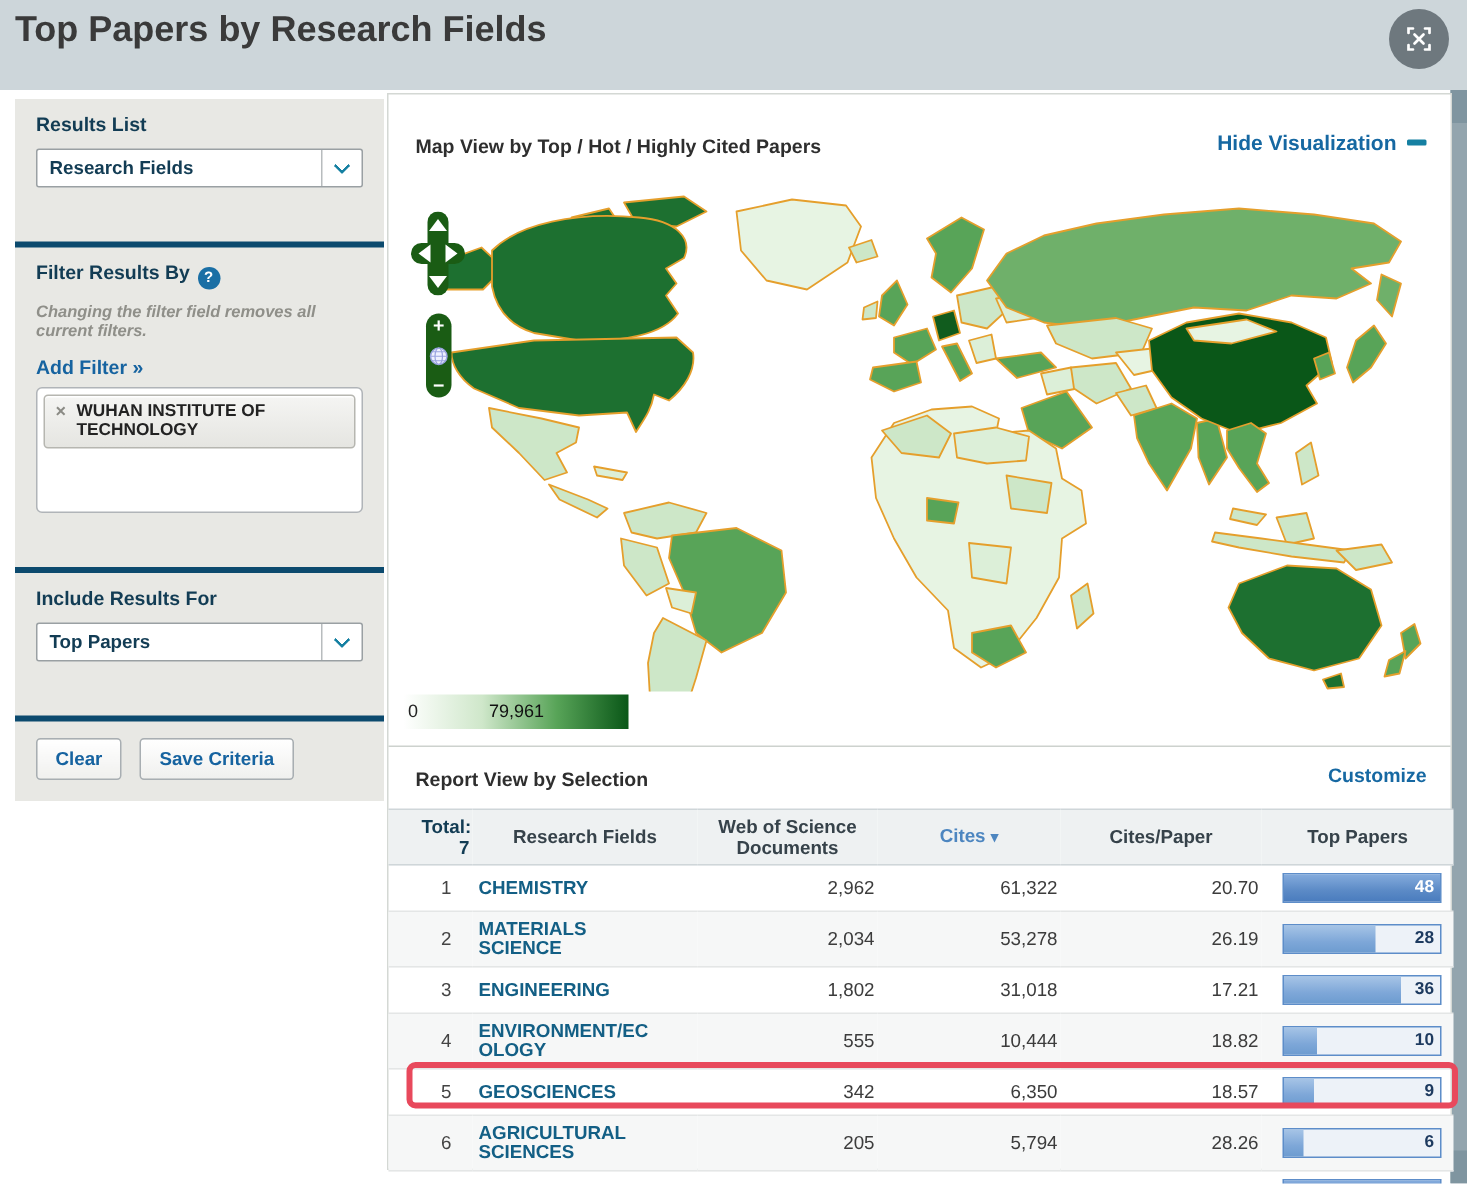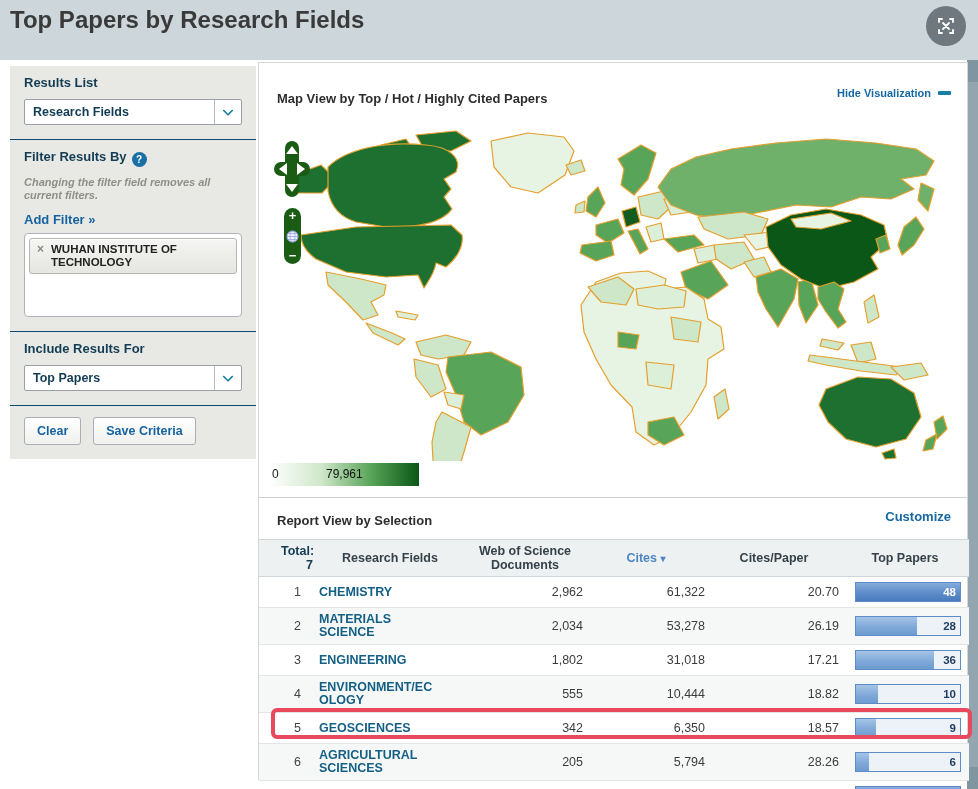--- a/index.html
+++ b/index.html
@@ -13,21 +13,21 @@
   .page-title { position:absolute; left:10px; top:6px; font-size:24px; font-weight:bold; color:#3a3a3a; letter-spacing:0; }
   .expand-btn { position:absolute; right:12px; top:6px; width:40px; height:40px; border-radius:50%;
     background:#6e787e; display:flex; align-items:center; justify-content:center; cursor:pointer; }
   
   .right-strip { position:absolute; left:967px; top:60px; width:11px; height:729px; background:#93a5ae; }
   .right-strip .cap { position:absolute; left:0; width:11px; height:22px; background:#7f95a0; }
   .right-strip .cap.bottom { bottom:0; }
   
   .sidebar { position:absolute; left:10px; top:66px; width:246px; background:#e8e8e4; }
   .sb-section { padding:9px 14px 14px 14px; }
-  .sb-section + .sb-section { border-top:1px solid #0c4a6e; }
+  .sb-section + .sb-section { border-top:4px solid #0c4a6e;margin-top:22px; }
   .sb-heading { font-size:13px; font-weight:bold; color:#123c54; margin-bottom:9px; }
   .dropdown { display:flex; align-items:stretch; height:26px; background:#fff; border:1px solid #9aa0a3; border-radius:2px; cursor:pointer; }
   .dropdown .dd-label { flex:1; display:flex; align-items:center; padding:0 8px; font-size:12.5px; font-weight:bold; color:#123c54; }
   .dropdown .dd-btn { width:27px; border-left:1px solid #b8bcbe; display:flex; align-items:center; justify-content:center; }
   .chev { width:8px; height:8px; border-right:2.5px solid #1580a2; border-bottom:2.5px solid #1580a2; transform:rotate(45deg) translate(-1px,-1px); border-radius:1px; }
   .help-icon { display:inline-flex; width:15px; height:15px; border-radius:50%; background:#1a6fa5; color:#fff;
     font-size:10px; font-weight:bold; align-items:center; justify-content:center; vertical-align:-2px; margin-left:5px; cursor:pointer; }
   .filter-note { font-size:11px; font-style:italic; font-weight:bold; color:#8f8f89; line-height:13px; margin-bottom:8px; }
   .add-filter { display:inline-block; font-size:13px; font-weight:bold; color:#1663a0; text-decoration:none; margin-bottom:6px; cursor:pointer; }
   .filter-box { background:#fff; border:1px solid #b0b4b8; border-radius:4px; min-height:84px; padding:4px; }
@@ -36,21 +36,21 @@
   .chip .x { color:#8b8b85; font-weight:bold; font-size:12px; line-height:13px; cursor:pointer; }
   .chip .chip-label { font-size:11.5px; font-weight:bold; color:#222; line-height:13px; }
   .btn-row { display:flex; gap:12px; padding-top:2px; }
   .btn { font-size:12.5px; font-weight:bold; color:#1663a0; background:linear-gradient(#ffffff,#f0f0ee);
     border:1px solid #a8aeb2; border-radius:3px; padding:6px 12px; cursor:pointer; font-family:inherit; }
   
   .main-panel { position:absolute; left:258px; top:62px; width:710px; height:718px; background:#fff; border:1px solid #d4d8d4; }
   .map-head { position:relative; height:64px; padding:26px 16px 0 18px; }
   .map-title { font-size:13px; font-weight:bold; color:#2e2e2e; }
   .hide-link { position:absolute; right:16px; top:24px; display:flex; align-items:center; gap:7px;
-    font-size:11px; font-weight:bold; color:#1668a2; text-decoration:none; cursor:pointer; }
+    font-size:14px; font-weight:bold; color:#1668a2; text-decoration:none; cursor:pointer; }
   .minus-ic { width:13px; height:4px; background:#1580a2; border-radius:1px; }
   .map-area { position:relative; margin:0 7px; height:334px; background:#fff; }
   .map-area svg.world { display:block; width:694px; height:334px; }
   .map-controls { position:absolute; left:8px; top:14px; width:40px; }
   .zoom-pill { margin:7px 0 0 10px; width:17px; height:56px; background:#1a5c14; border-radius:9px;
     display:flex; flex-direction:column; align-items:center; justify-content:space-between; padding:3px 0; cursor:pointer; }
   .zoom-pill .zi, .zoom-pill .zo { color:#fff; font-size:13px; font-weight:bold; line-height:10px; }
   .legend { position:relative; margin:2px 0 0 10px; width:150px; height:23px;
     background:linear-gradient(to right,#ffffff,#cfe7ca 35%,#58a458 68%,#0a5718); }
   .legend .lg-min { position:absolute; left:3px; top:4px; font-size:12px; color:#222; }

